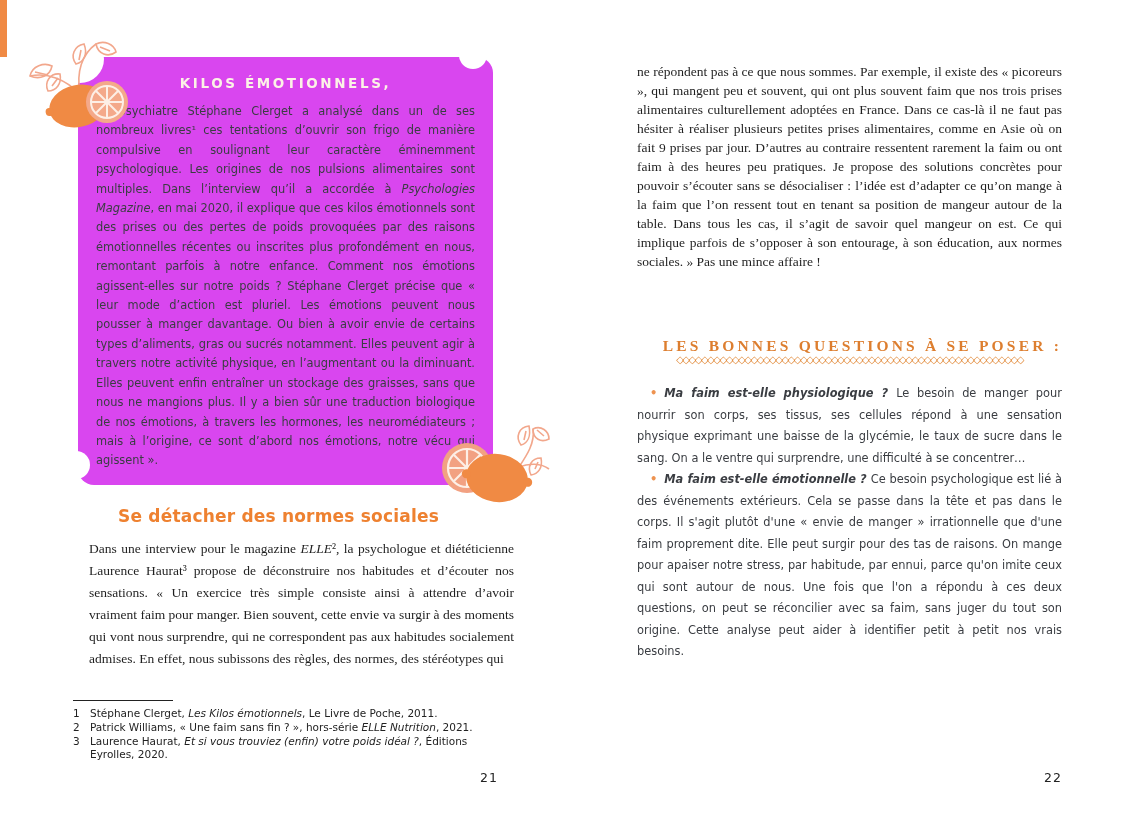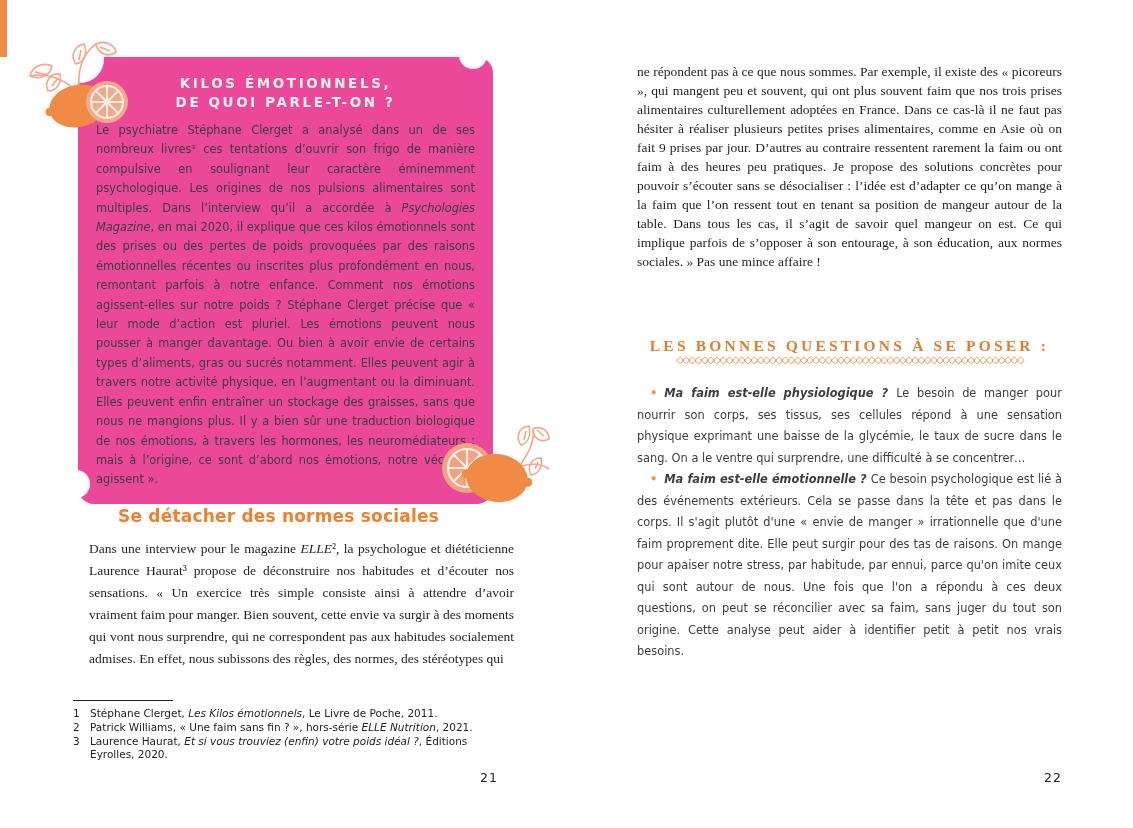--- a/index.html
+++ b/index.html
@@ -6,21 +6,21 @@
   #stage{position:relative;width:1133px;height:828px;background:#ffffff;overflow:hidden;
          font-family:"DejaVu Sans",sans-serif;}
   .seg-i{font-style:italic;}
   .seg-b{font-weight:700;font-style:italic;}
 
   
   #edge-strip{position:absolute;left:0;top:0;width:7px;height:57px;background:#F08A44;}
 
   
   #callout{position:absolute;left:78px;top:57px;width:415px;min-height:414px;box-sizing:border-box;
-           background:#ec4899;border-radius:16px;padding:17px 18px 14px 18px;z-index:1;}
+           background:#d946ef;border-radius:16px;padding:17px 18px 14px 18px;z-index:1;}
   .notch{position:absolute;background:#ffffff;border-radius:50%;}
   #notch-tl{width:48px;height:48px;left:-22px;top:-22px;}
   #notch-tr{width:28px;height:28px;right:6px;top:-16px;}
   #notch-bl{width:28px;height:28px;left:-16px;bottom:6px;}
   #callout-title{color:#FCF2E6;text-align:center;font-weight:700;font-size:13.5px;
                  letter-spacing:2.6px;line-height:19px;}
   #callout-body{margin:9px 0 0 0;color:#3A3D42;font-size:11.4px;line-height:19.4px;
                 text-align:justify;}
 
   
@@ -40,21 +40,21 @@
   .fn-num{width:17px;flex:0 0 17px;}
   .page-number{position:absolute;width:425px;text-align:right;top:770px;
                font-size:12.5px;color:#222;letter-spacing:1px;}
   #left-pagenum{left:73px;}
   #right-pagenum{left:637px;}
 
   
   #right-paragraph{position:absolute;left:637px;top:62px;width:425px;margin:0;
                    font-family:"Liberation Serif",serif;font-size:13.5px;line-height:19px;
                    text-align:justify;color:#1F1F1F;}
-  #right-heading{position:absolute;left:637px;top:337px;width:425px;text-align:center;
+  #right-heading{position:absolute;left:637px;top:337px;width:425px;text-align:right;
                  font-family:"Liberation Serif",serif;font-weight:700;font-size:15.5px;
                  letter-spacing:3.2px;color:#DD7E2F;}
   #ornament{position:absolute;left:637px;top:354px;width:425px;text-align:center;
             color:#E08430;font-size:10px;letter-spacing:-1.5px;white-space:nowrap;
             overflow:hidden;}
   #bullets{position:absolute;left:637px;top:383px;width:425px;font-size:11.4px;
            line-height:21.5px;text-align:justify;color:#3A3D42;}
   .bullet{margin:0;text-indent:13px;}
   .bullet-dot{color:#EE9350;font-weight:700;margin-right:7px;}
 </style>
@@ -66,21 +66,20 @@
   <div id="edge-strip"></div>
 
   <div>
 
     <div id="callout">
       <div id="notch-tl" class="notch"></div>
       <div id="notch-tr" class="notch"></div>
       <div id="notch-bl" class="notch"></div>
       <div id="callout-title">
         <div>KILOS ÉMOTIONNELS,</div>
-        <div>DE QUOI PARLE-T-ON ?</div>
       </div>
       <p id="callout-body"><span>Le psychiatre Stéphane Clerget a analysé dans un de ses nombreux livres¹ ces tentations d’ouvrir son frigo de manière compulsive en soulignant leur caractère éminemment psychologique. Les origines de nos pulsions alimentaires sont multiples. Dans l’interview qu’il a accordée à </span><span class="seg-i">Psychologies Magazine</span><span>, en mai 2020, il explique que ces kilos émotionnels sont des prises ou des pertes de poids provoquées par des raisons émotionnelles récentes ou inscrites plus profondément en nous, remontant parfois à notre enfance. Comment nos émotions agissent-elles sur notre poids ? Stéphane Clerget précise que « leur mode d’action est pluriel. Les émotions peuvent nous pousser à manger davantage. Ou bien à avoir envie de certains types d’aliments, gras ou sucrés notamment. Elles peuvent agir à travers notre activité physique, en l’augmentant ou la diminuant. Elles peuvent enfin entraîner un stockage des graisses, sans que nous ne mangions plus. Il y a bien sûr une traduction biologique de nos émotions, à travers les hormones, les neuromédiateurs ; mais à l’origine, ce sont d’abord nos émotions, notre vécu qui agissent ».</span></p>
     </div>
 
     <svg id="deco-top-left" class="deco" width="118" height="96" viewBox="0 0 118 96">
       <g fill="none" stroke="#F2A78C" stroke-width="1.6">
         <path d="M62,58 C48,44 30,36 12,40"></path>
         <path d="M12,40 C14,30 26,26 34,30 C32,40 22,44 12,40 Z"></path>
         <path d="M30,55 C26,46 32,37 42,38 C44,48 38,55 30,55 Z"></path>
         <path d="M62,58 C58,36 64,18 78,8"></path>

